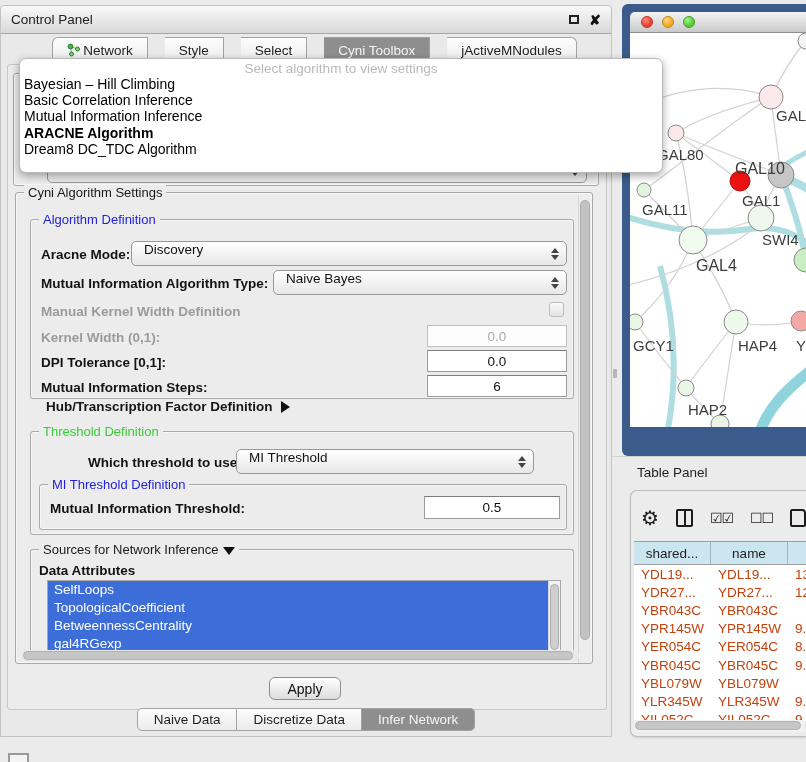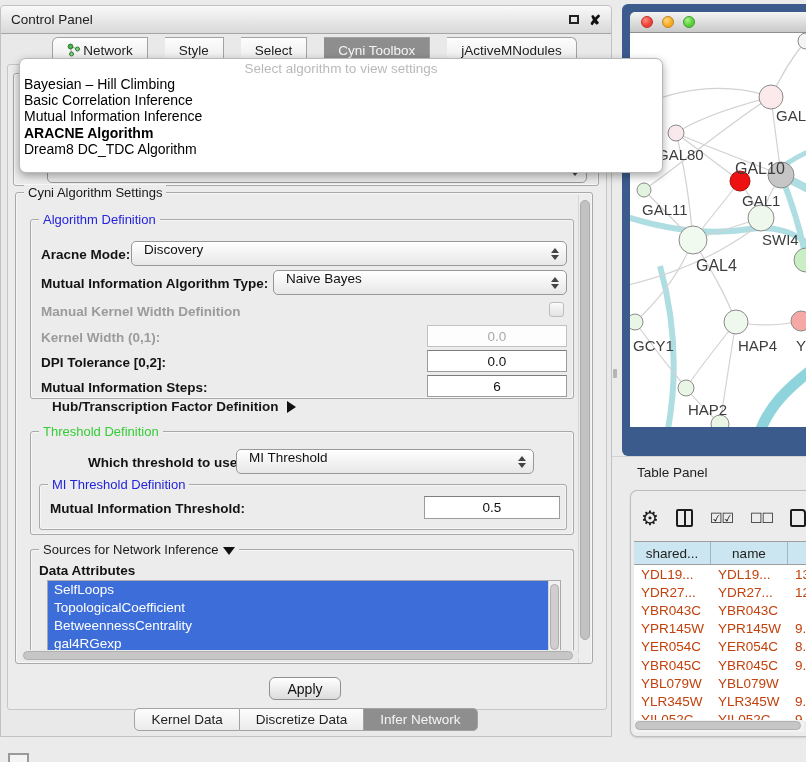--- a/index.html
+++ b/index.html
@@ -219,28 +219,28 @@
             <i class="dn"></i>
           </span>
       </div>
 
       <span class="flabel disabled" style="left:10px; top:84px;">Manual Kernel Width Definition</span>
       <span class="checkbox" style="left:518px; top:82px;"></span>
 
       <span class="flabel disabled" style="left:10px; top:110px;">Kernel Width (0,1):</span>
       <input class="field disabled" style="left: 396px; top: 105px; width: 140px; height: 22px;" readonly="" value="0.0">
 
-      <span class="flabel" style="left:10px; top:135px;">DPI Tolerance [0,2]:</span>
+      <span class="flabel" style="left:10px; top:135px;">DPI Tolerance [0,1]:</span>
       <input class="field" style="left: 396px; top: 130px; width: 140px; height: 22px;" value="0.0">
 
       <span class="flabel" style="left:10px; top:160px;">Mutual Information Steps:</span>
       <input class="field" style="left: 396px; top: 155px; width: 140px; height: 22px;" value="6">
     </div>
 
-    <div class="hub-row" style="left:36px; top:206px;">
+    <div class="hub-row" style="left:30px; top:206px;">
       <span>Hub/Transcription Factor Definition</span>
       <span class="tri-right"></span>
     </div>
 
     <div class="group" style="left:14px; top:238px; width:544px; height:104px;">
       <span class="glabel green">Threshold Definition</span>
 
       <span class="flabel" style="left:57px; top:23px;">Which threshold to use:</span>
       <div class="combo" style="left:205px; top:17px; width:298px; height:25px;">
         <span>MI Threshold</span>
@@ -275,21 +275,21 @@
     <div class="htrack" style="left:5px; top:457px; width:558px; height:12px;">
       <div class="hthumb" style="left:2px; top:1px; width:550px; height:9px;"></div>
     </div>
   </div>
 
   <div class="apply-btn" style="left:268px; top:671px;">
     <span>Apply</span>
   </div>
 
   <div class="bottom-tabbar abs">
-    <div class="btab"><span>Kernel Data</span></div>
+    <div class="btab"><span>Naive Data</span></div>
     <div class="btab"><span>Discretize Data</span></div>
     <div class="btab selected"><span>Infer Network</span></div>
   </div>
 </div>
 
 <div class="splitter-dot abs"></div>
 
 <div id="network-window" class="abs">
   <div class="nw-titlebar abs">
     <span class="dot red"></span>

